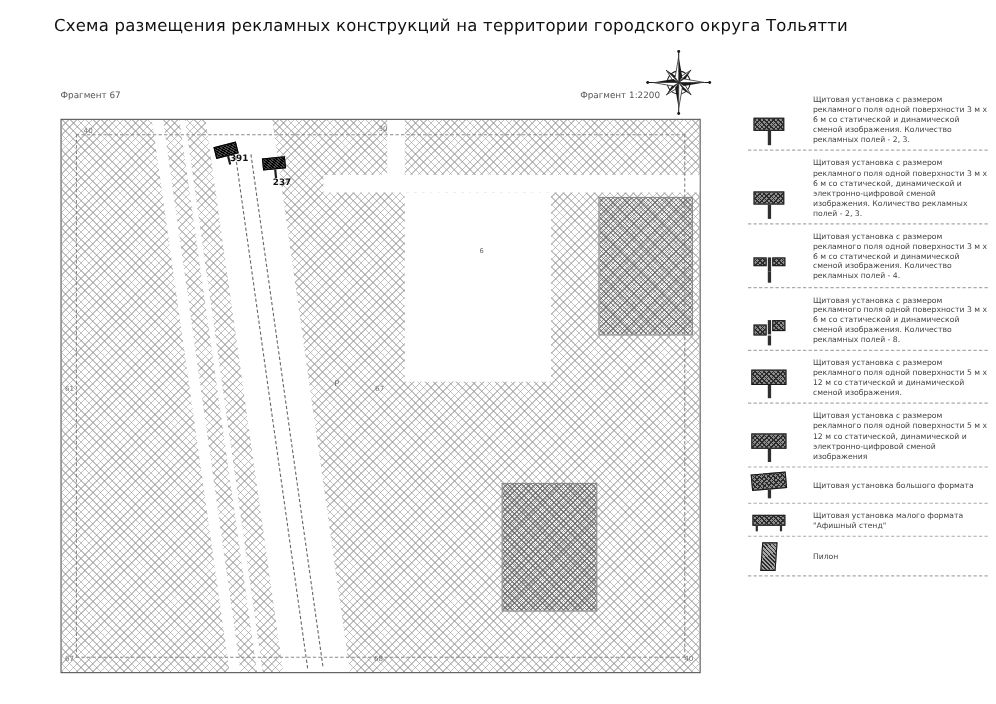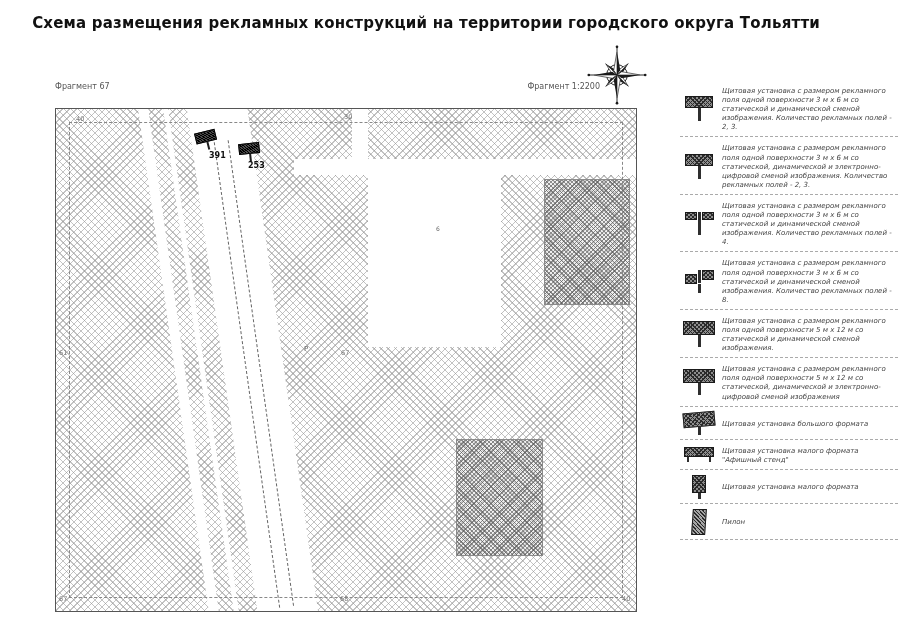--- a/index.html
+++ b/index.html
@@ -2,22 +2,22 @@
 <html><head>
 <meta charset="utf-8">
 <style>
   html,body{margin:0;padding:0;background:#fff;}
   body{
     width:905px;height:640px;position:relative;overflow:hidden;
     font-family:"DejaVu Sans","Liberation Sans",sans-serif;color:#222;
   }
   
   .page-title{
-    position:absolute;left:0;top:14px;width:820px;text-align:right;
-    font-size:15px;font-weight:bold;color:#111;letter-spacing:.2px;
+    position:absolute;left:0;top:14px;width:820px;text-align:center;
+    font-size:15px;font-weight:normal;color:#111;letter-spacing:.2px;
   }
   
   .frag-label{position:absolute;left:55px;top:82px;font-size:8px;color:#555;}
   .scale-label{position:absolute;left:500px;top:82px;width:100px;text-align:right;font-size:8px;color:#555;}
   
   .compass{position:absolute;left:586px;top:44px;width:62px;height:62px;}
   
   .map{
     position:absolute;left:55px;top:108px;width:580px;height:502px;
     border:1px solid #555;background:#fff;overflow:hidden;
@@ -51,22 +51,22 @@
   .mk{position:absolute;display:flex;flex-direction:column;align-items:center;}
   .mk-panel{
     width:19px;height:9px;border:1px solid #000;background-color:#4a4a4a;
     background-image:repeating-linear-gradient(45deg,#000 0 1px, transparent 1px 2px);
   }
   .mk-pole{width:2px;height:8px;background:#1e1e1e;}
   .mk-label{position:absolute;font-size:8px;font-weight:bold;color:#111;}
   
   .legend{position:absolute;left:680px;top:80px;width:218px;}
   .legend-item{
-    display:flex;align-items:center;gap:4px;
-    padding:4px 0 4px 0;border-bottom:1px dashed #aaa;font-style:italic;
+    display:flex;align-items:flex-end;gap:21px;
+    padding:4px 0 4px 0;border-bottom:1px dashed #aaa;
   }
   .legend-item .txt{font-size:7px;line-height:1.3;color:#444;padding-top:3px;}
   .ico{width:38px;flex:none;display:flex;flex-direction:column;align-items:center;padding-top:1px;}
   .hx{
     background-color:#8d8d8d;
     background-image:
       repeating-linear-gradient(45deg,#2b2b2b 0 1px, transparent 1px 3px),
       repeating-linear-gradient(-45deg,#2b2b2b 0 1px, transparent 1px 3px);
     border:1px solid #1a1a1a;box-sizing:border-box;
   }
@@ -180,27 +180,27 @@
   <div class="gridnum" style="left:284px;top:486px">68</div>
   <div class="gridnum" style="left:566px;top:486px">40</div>
 
   <div class="pt-label" style="left:248px;top:236px">Р</div>
   <div class="pt-label" style="left:380px;top:116px;font-size:6px">6</div>
 
   <div class="mk" style="left:140px;top:22px;transform:rotate(-14deg)">
     <div class="mk-panel"></div>
     <div class="mk-pole"></div>
   </div>
-  <div class="mk-label" style="left:153px;top:42px">391</div>
+  <div class="mk-label" style="left:153px;top:30px">391</div>
 
   <div class="mk" style="left:183px;top:34px;transform:rotate(-6deg)">
     <div class="mk-panel"></div>
     <div class="mk-pole"></div>
   </div>
-  <div class="mk-label" style="left:192px;top:52px">253</div>
+  <div class="mk-label" style="left:192px;top:52px">237</div>
 </div>
 
 <div class="legend">
 
   <div class="legend-item">
     <div class="ico">
       <div class="hx w28 h12"></div>
         <div class="pole h13"></div>
     </div>
     <div class="txt">Щитовая установка с размером рекламного поля одной поверхности 3 м х 6 м со статической и динамической сменой изображения. Количество рекламных полей - 2, 3.</div>
@@ -268,27 +268,20 @@
     <div class="ico">
       <div class="hx w30" style="height:10px"></div>
       <div class="legs" style="gap:20px">
           <div class="leg" style="height:5px"></div>
           <div class="leg" style="height:5px"></div>
         </div>
     </div>
     <div class="txt">Щитовая установка малого формата "Афишный стенд"</div>
   </div>
 
-  <div class="legend-item">
-    <div class="ico">
-      <div class="hx" style="width:14px;height:18px"></div>
-        <div class="pole" style="height:6px"></div>
-    </div>
-    <div class="txt" style="align-self:center">Щитовая установка малого формата</div>
-  </div>
 
 
   <div class="legend-item">
     <div class="ico">
       <div class="hx1 skew-pylon"></div>
     </div>
     <div class="txt" style="align-self:center">Пилон</div>
   </div>
 
 </div>

